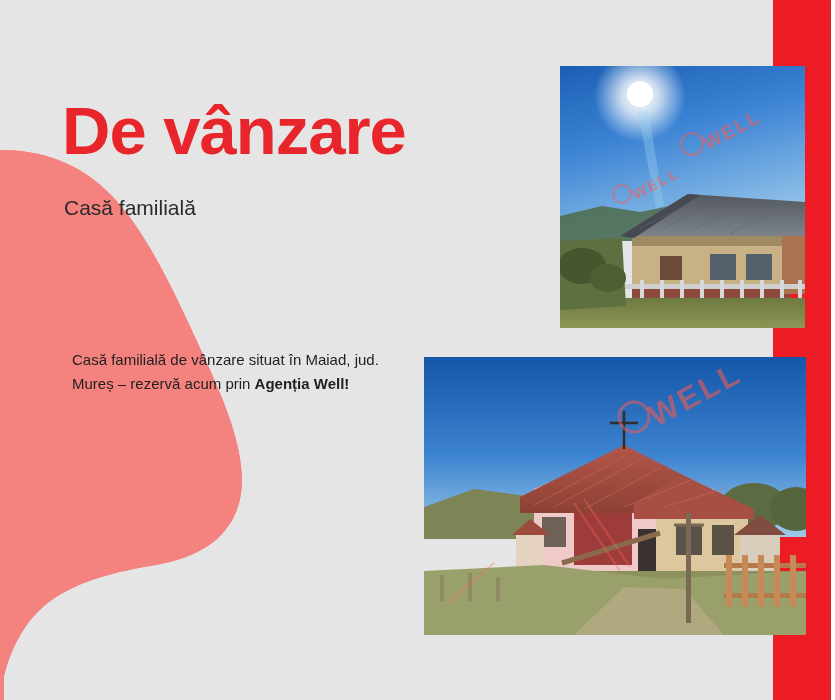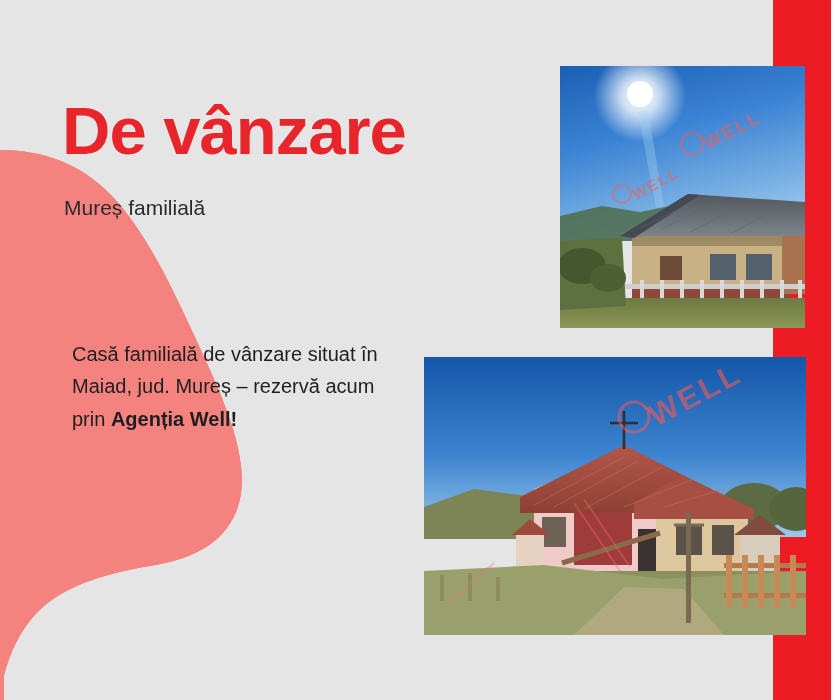--- a/index.html
+++ b/index.html
@@ -59,23 +59,23 @@
     top: 196px;
     font-size: 21px;
     color: #2b2b2b;
     font-weight: normal;
   }
 
   
   .body-copy {
     position: absolute;
     left: 72px;
-    top: 338px;
+    top: 348px;
     width: 310px;
-    font-size: 20px;
+    font-size: 15px;
     line-height: 1.62;
     color: #1f1f1f;
   }
   .body-copy b {
     font-weight: bold;
   }
 
   
   .website {
     position: absolute;
@@ -125,21 +125,21 @@
                C108,573 70,584 44,606 C22,625 10,652 4,676 L4,700
                L0,700 Z" fill="#f4827f"></path>
       <path d="M0,186 C34,186 70,200 98,232 C132,270 158,330 186,394
                C210,450 220,488 208,514 C196,540 166,550 132,556
                C96,562 62,574 40,596 C22,614 10,640 4,664 L0,664 Z" fill="#f4827f"></path>
     </svg>
   </div>
 
   <div class="headline">De vânzare</div>
 
-  <div class="subheadline">Mureș familială</div>
+  <div class="subheadline">Casă familială</div>
 
   <div class="body-copy">
     <span>Casă familială de vânzare situat în Maiad, jud. Mureș – rezervă acum prin </span><b>Agenția Well!</b>
   </div>
 
 
   <div class="photo photo-top">
     <svg width="245" height="262" viewBox="0 0 245 262" xmlns="http://www.w3.org/2000/svg">
       <defs>
         <linearGradient id="skyTop" x1="0" y1="0" x2="0.35" y2="1">

